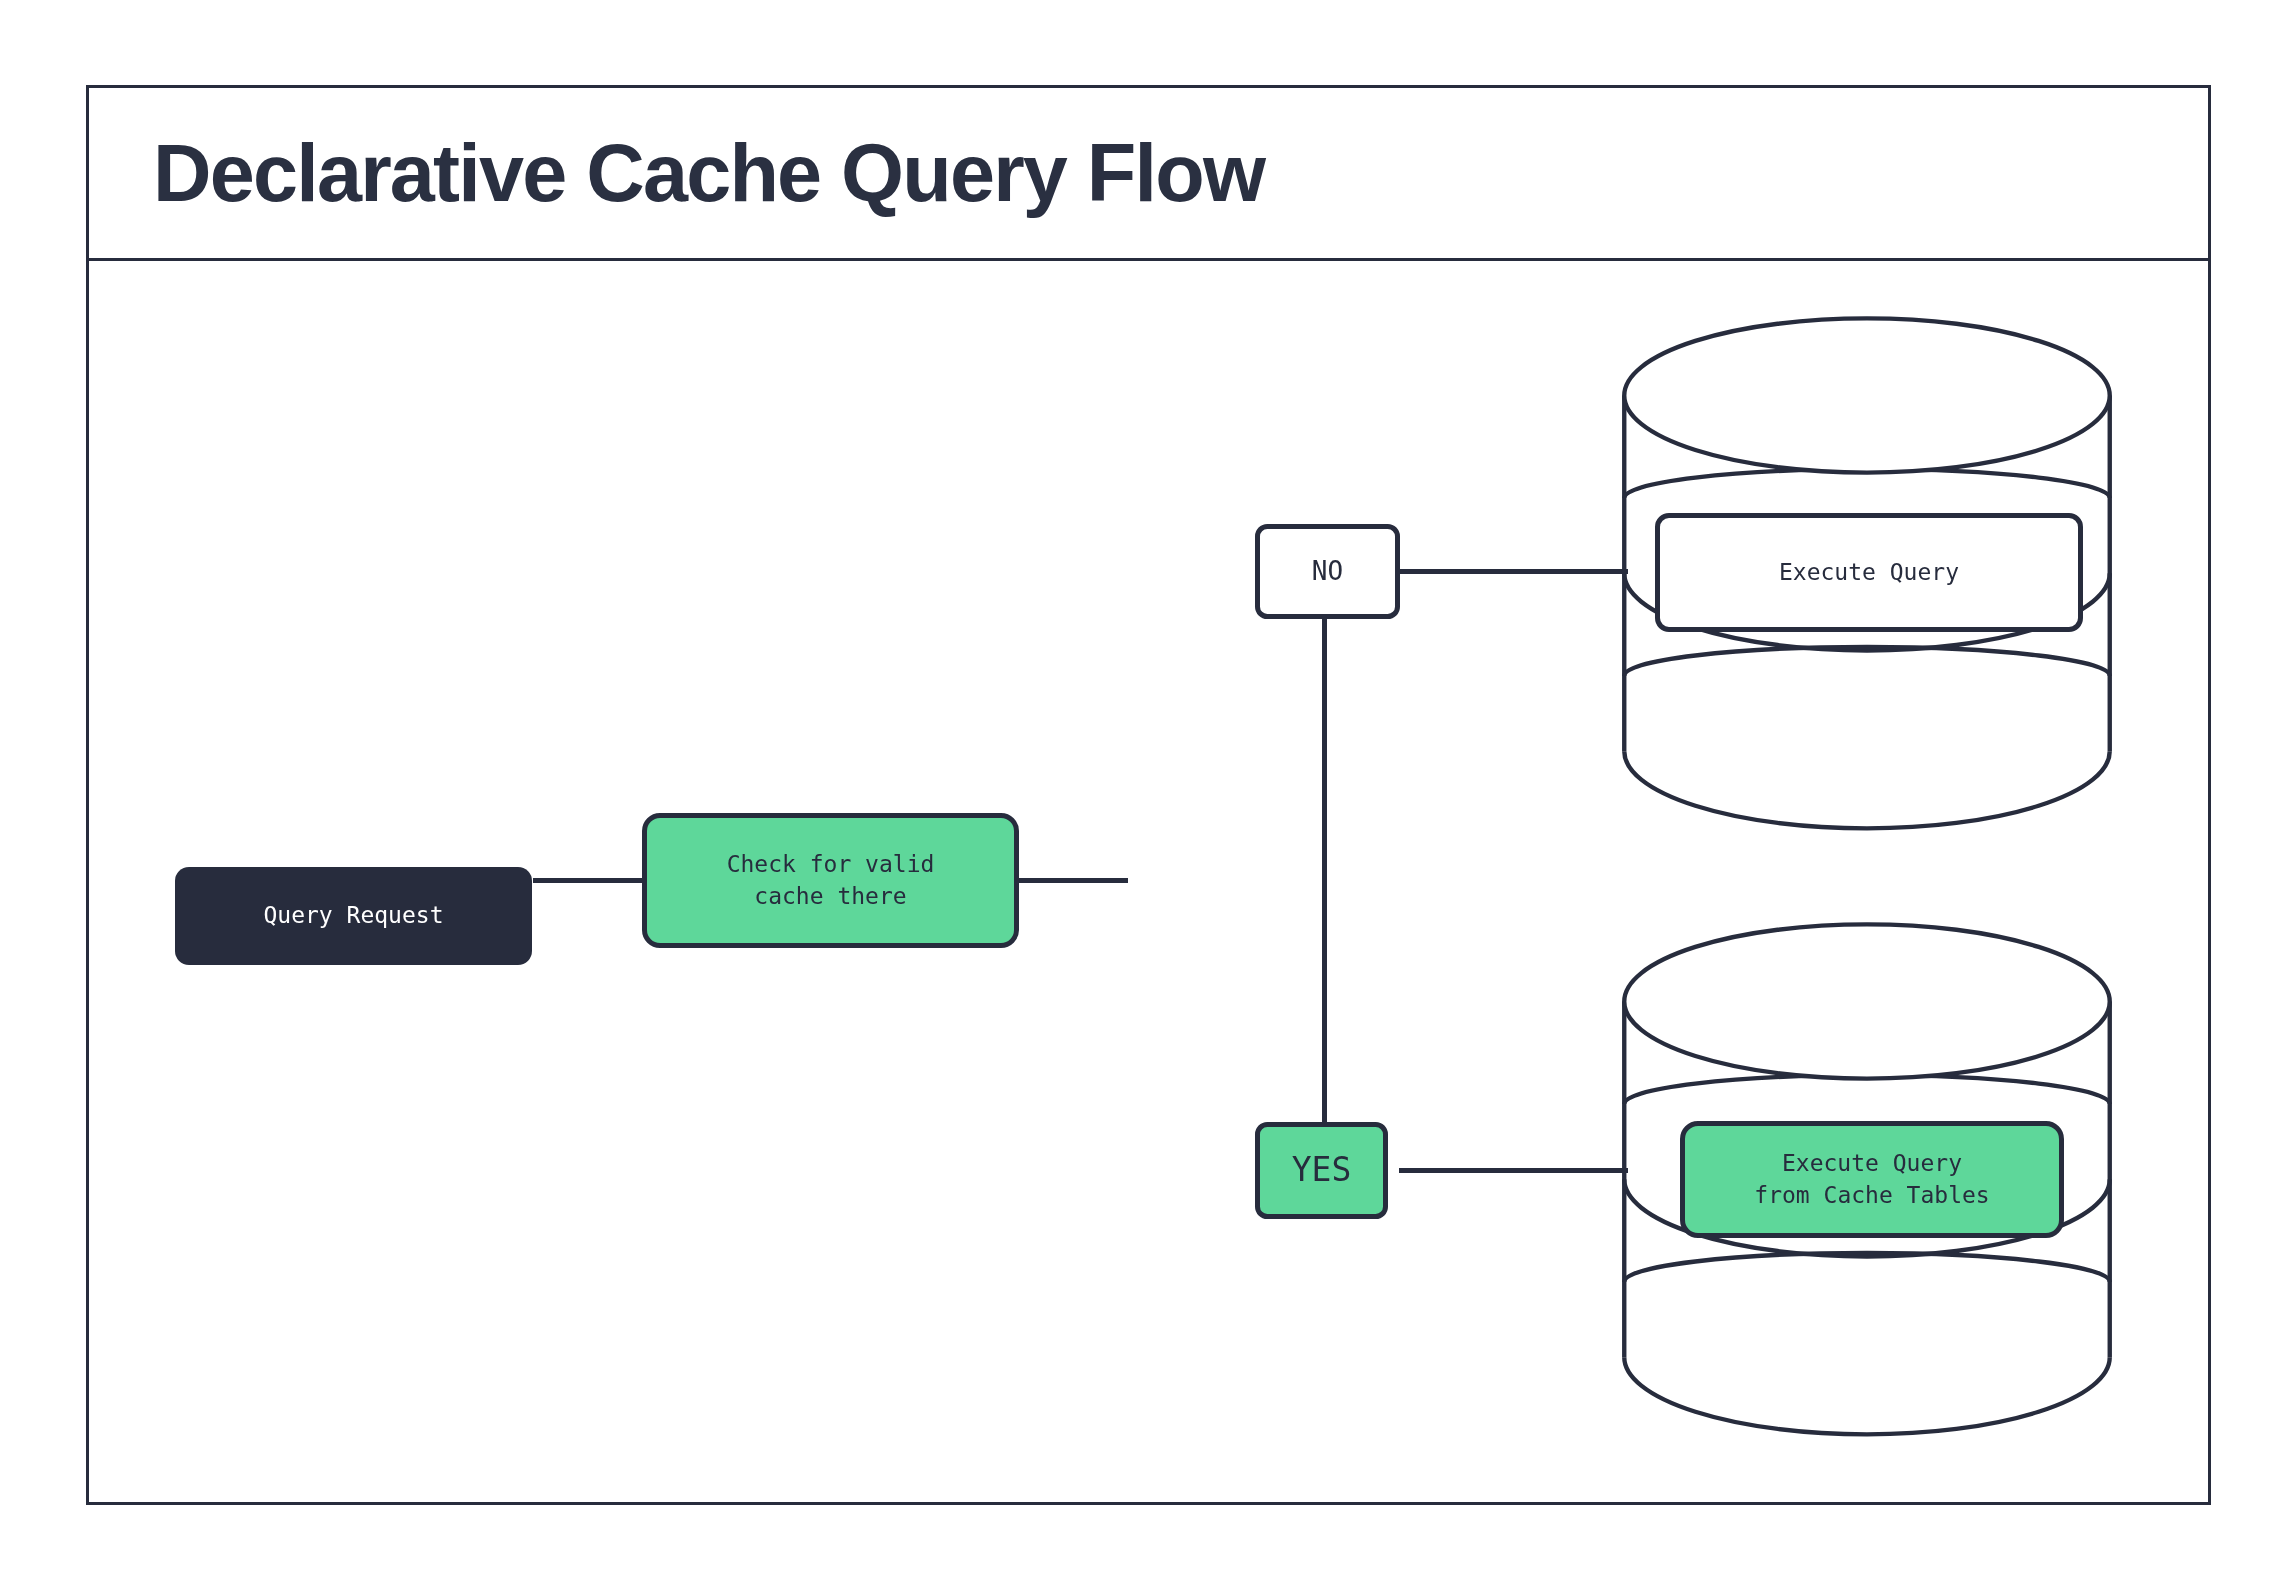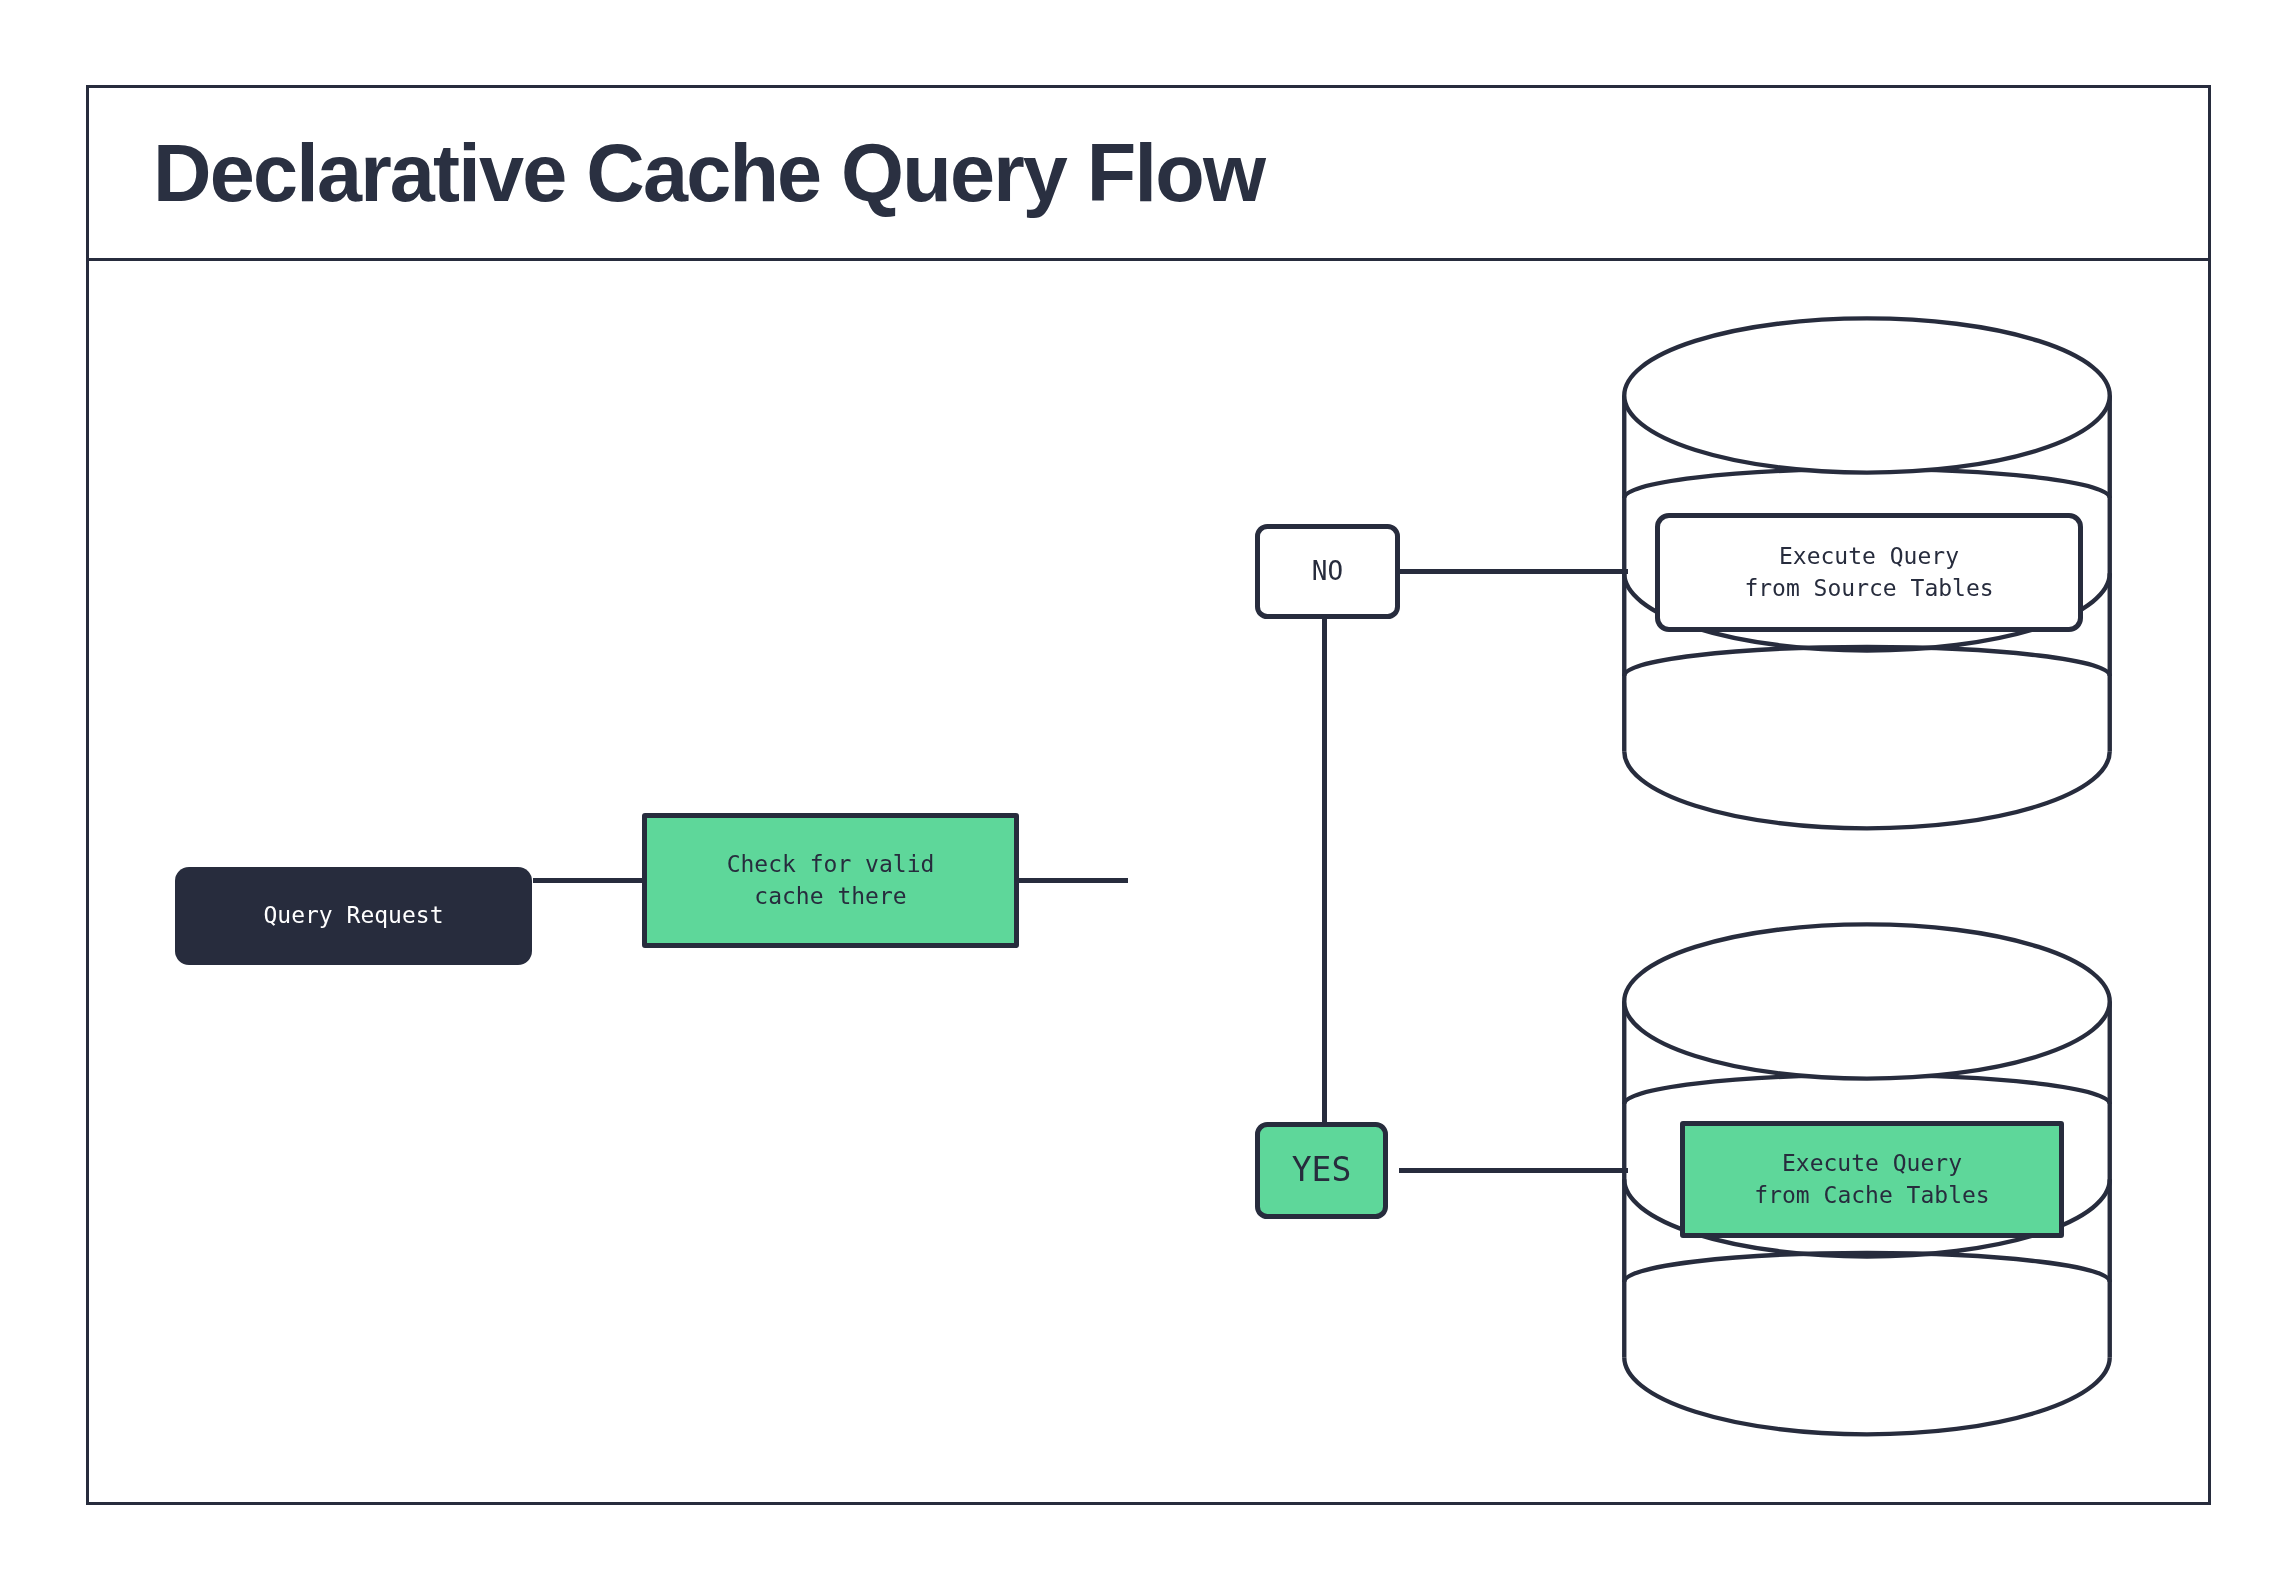--- a/index.html
+++ b/index.html
@@ -27,21 +27,21 @@
     font-weight:700;font-size:81px;letter-spacing:-1.8px;color:#2a3041;
     white-space:nowrap;
   }
 
   .node{
     position:absolute;display:flex;flex-direction:column;
     align-items:center;justify-content:center;
     font-size:23px;line-height:1.35;text-align:center;white-space:nowrap;
   }
   .node-dark{background:var(--dark);color:var(--white);border-radius:14px;}
-  .node-green{background:var(--green);color:var(--dark);border:5.3px solid var(--dark);border-radius:3px;}
+  .node-green{background:var(--green);color:var(--dark);border:5.3px solid var(--dark);border-radius:18px;}
   .node-white{background:var(--white);color:var(--dark);border:5.3px solid var(--dark);border-radius:14px;}
 
   #query-request{left:175px;top:831px;width:357px;height:98px;margin-top:36px;}
   #check-cache{left:642px;top:813px;width:377px;height:135px;}
   #decision{left:1128px;top:812px;width:407px;height:137px;color:var(--light);}
   #branch-no{left:1255px;top:524px;width:145px;height:95px;font-size:26px;border-radius:12.3px;}
   #branch-yes{left:1255px;top:1122px;width:133px;height:97px;font-size:33px;border-radius:12.3px;}
   #source-db-label{left:1655px;top:513px;width:428px;height:119px;}
   #cache-db-label{left:1680px;top:1121px;width:384px;height:117px;}
 
@@ -106,21 +106,20 @@
   <div class="node node-white" id="branch-no">
     <span>NO</span>
   </div>
 
   <div class="node node-green" id="branch-yes">
     <span>YES</span>
   </div>
 
   <div class="node node-white" id="source-db-label">
     <span>Execute Query</span>
-    <span>from Source Tables</span>
   </div>
 
   <div class="node node-green" id="cache-db-label">
     <span>Execute Query</span>
     <span>from Cache Tables</span>
   </div>
 
 </div>
 
 

